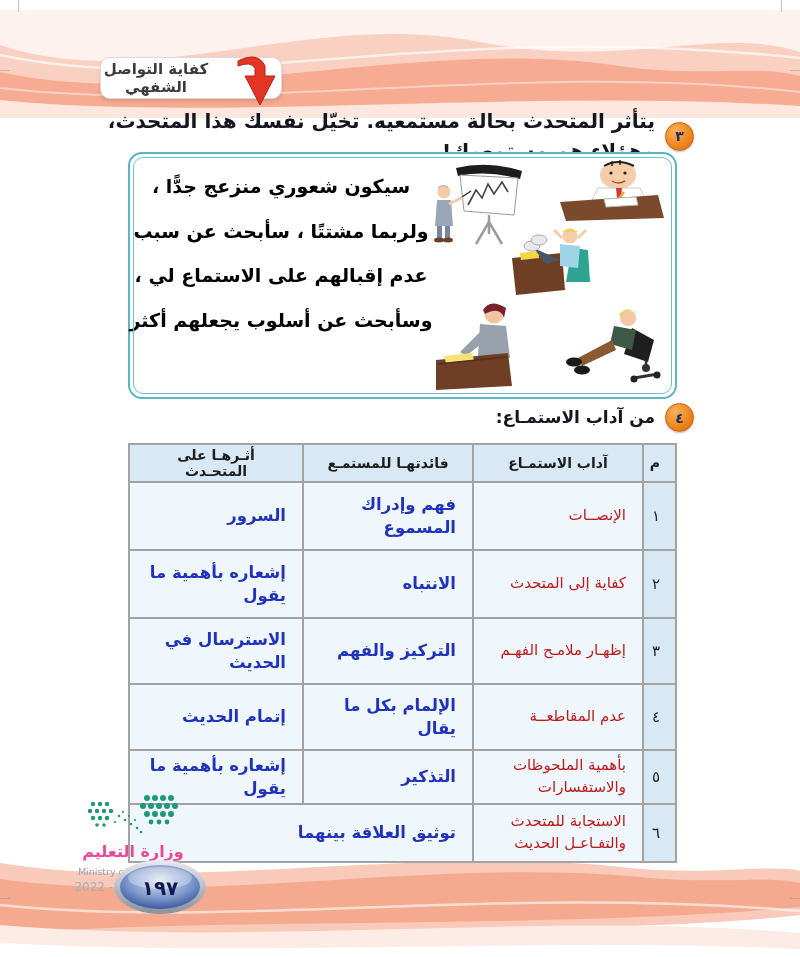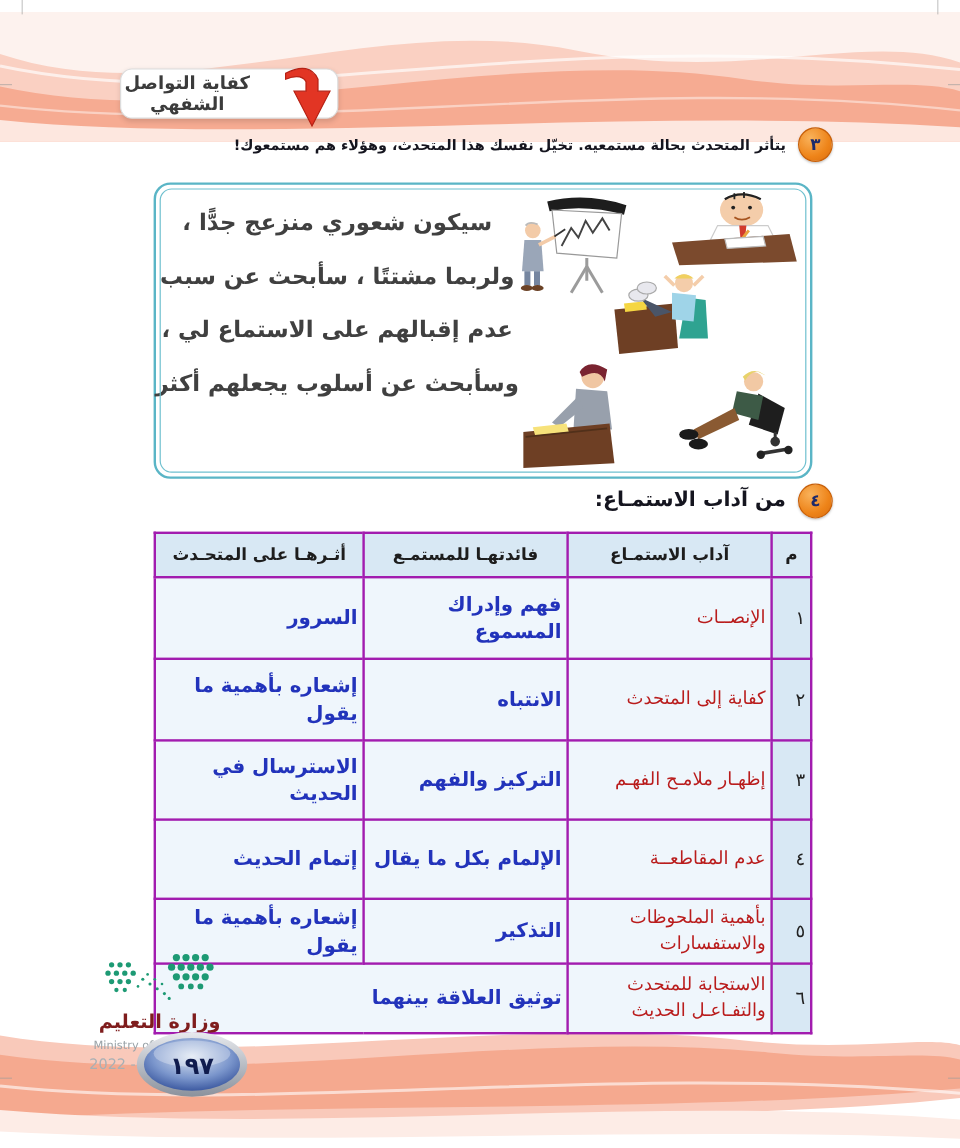--- a/index.html
+++ b/index.html
@@ -16,43 +16,43 @@
         display:flex;align-items:center;justify-content:flex-start;padding-right:70px;box-sizing:border-box;}
   .header-badge span{width:100%;text-align:center;font-size:15px;font-weight:700;color:#3b3b3b;direction:rtl;}
   .red-arrow{position:absolute;left:230px;top:49px;z-index:5;}
 
   .item-row{position:absolute;left:105px;right:106px;display:flex;flex-direction:row;direction:rtl;
         align-items:center;gap:10px;}
   .num-badge{flex:0 0 auto;width:27px;height:27px;border-radius:50%;
         background:radial-gradient(circle at 35% 30%, #f9b25b, #ee8419 60%, #d96c0e);
         border:1px solid #c75f08;display:flex;align-items:center;justify-content:center;
         color:#1d2a6b;font-weight:700;font-size:14px;box-shadow:0 1px 2px rgba(0,0,0,.25);}
-  .item-text{font-size:12px;font-weight:600;color:#15151f;line-height:1.5;}
+  .item-text{font-size:20px;font-weight:600;color:#15151f;line-height:1.5;}
 
   .speech-box{position:absolute;left:128px;top:152px;width:545px;height:243px;background:#fff;
         border:2px solid #5ab5c6;border-radius:14px;}
   .speech-box::after{content:"";position:absolute;inset:3px;border:1px solid #6fc0cf;border-radius:10px;}
   .speech-lines{position:absolute;left:10px;top:10px;width:282px;direction:rtl;text-align:center;}
   .speech-lines div{height:44.5px;display:flex;align-items:center;justify-content:center;
-        color:#404040;font-weight:700;font-size:19px;white-space:nowrap;}
+        color:#000000;font-weight:700;font-size:19px;white-space:nowrap;}
   .pics{position:absolute;left:300px;top:4px;width:238px;height:233px;}
   .pics svg{position:absolute;}
 
   table.etq{position:absolute;left:128px;top:443px;border-collapse:collapse;direction:rtl;
         table-layout:fixed;width:547px;}
-  table.etq td,table.etq th{border:2px solid #a21caf;vertical-align:middle;
-        padding:2px 4px;box-sizing:border-box;}
+  table.etq td,table.etq th{border:2px solid #a3a3a3;vertical-align:middle;
+        padding:2px 16px;box-sizing:border-box;}
   table.etq th{background:#d8e8f4;color:#1d1d1d;font-size:14px;font-weight:600;height:37px;}
   table.etq td{background:#eff6fc;}
   table.etq td.numcol{background:#d8e8f4;color:#222;font-size:15px;}
   td.etqc{color:#b91c1c;font-size:15px;font-weight:500;line-height:1.45;}
   td.blue{color:#2233bb;font-weight:700;font-size:16.5px;line-height:1.4;}
 
   .min-ar{position:absolute;left:58px;top:842px;width:150px;text-align:center;direction:rtl;
-        color:#7f1d1d;font-weight:700;font-size:16px;letter-spacing:1px;}
+        color:#ec4899;font-weight:700;font-size:16px;letter-spacing:1px;}
   .min-en{position:absolute;left:48px;top:866px;width:160px;text-align:center;
         color:#9aa3a8;font-size:9.5px;}
   .min-yr{position:absolute;left:46px;top:880px;width:130px;text-align:center;
         color:#a8b0b5;font-size:12px;}
   .page-oval{position:absolute;left:112px;top:858px;}
 </style>
 </head>
 <body>
 
 <div class="page">

